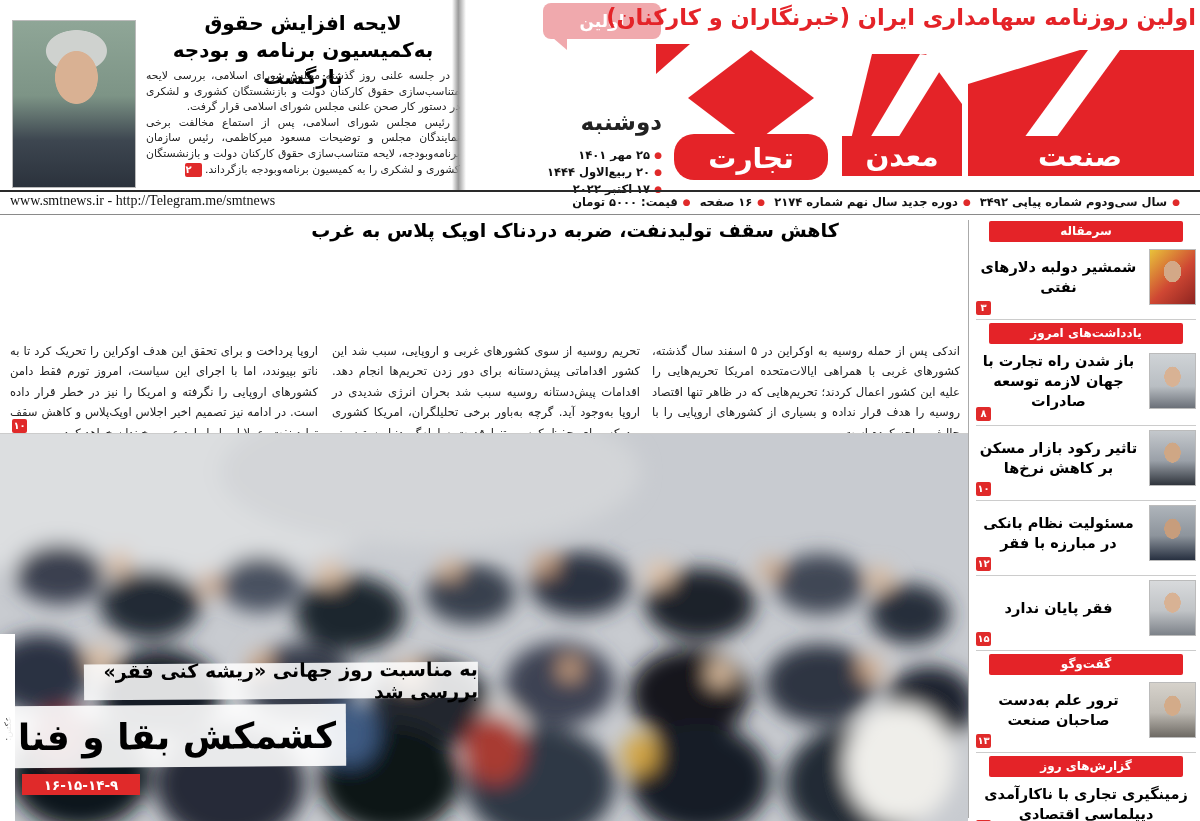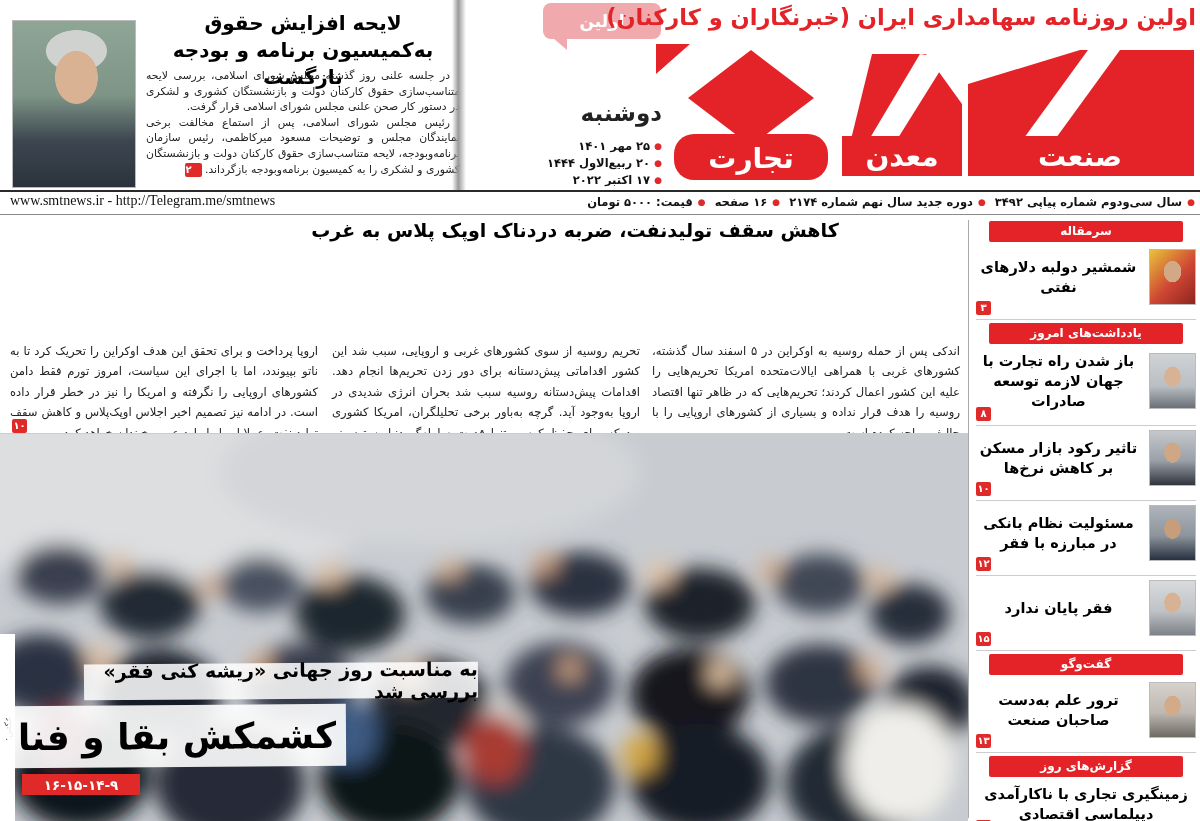--- a/index.html
+++ b/index.html
@@ -24,37 +24,37 @@
   .page-tag{display:inline-block;background:#e02a2a;color:#fff;font-weight:bold;
     font-size:10px;line-height:14px;min-width:15px;text-align:center;
     border-radius:2px;vertical-align:middle;}
   
   .vdiv-top{position:absolute;left:452px;top:0;width:14px;height:190px;
     background:linear-gradient(to left,rgba(0,0,0,0) 0%,#9a9a9a 55%,rgba(0,0,0,0) 100%);}
   .hline-a{position:absolute;left:0;top:190px;width:1200px;height:2px;background:#2a2a2a;}
   .hline-b{position:absolute;left:0;top:214px;width:1200px;height:1px;background:#8a8a8a;}
   
   .dateblock{position:absolute;left:478px;top:92px;width:184px;text-align:right;}
-  .weekday{font-size:23px;font-weight:bold;color:#222;margin:8px 0 12px 0;}
+  .weekday{font-size:23px;font-weight:bold;color:#222;margin:17px 0 12px 0;}
   .dateline{font-size:11.5px;font-weight:bold;color:#111;line-height:17px;}
   .dateline .bullet{color:#e02a2a;font-size:9px;margin-left:4px;vertical-align:1px;}
   
   .jar-bubble{position:absolute;left:543px;top:3px;width:118px;height:36px;
     background:#f0a9ad;border-radius:8px;color:#fff;font-weight:bold;font-size:17px;
     display:flex;align-items:center;justify-content:center;}
   .jar-bubble:after{content:"";position:absolute;left:10px;bottom:-11px;width:0;height:0;
     border-top:12px solid #f0a9ad;border-left:14px solid transparent;}
   
   .tagline{position:absolute;left:660px;top:4px;width:536px;text-align:center;
     color:#e42328;font-weight:bold;font-size:22.5px;white-space:nowrap;}
   .logo-svg{position:absolute;left:656px;top:42px;width:544px;height:148px;}
   
   .info-left{position:absolute;left:10px;top:193px;direction:ltr;text-align:left;
     font-family:"Liberation Serif","DejaVu Serif",serif;font-size:14px;color:#111;}
-  .info-right{position:absolute;right:0;top:195px;font-size:11.5px;font-weight:bold;color:#111;}
+  .info-right{position:absolute;right:15px;top:195px;font-size:11.5px;font-weight:bold;color:#111;}
   .info-right .bullet{color:#e02a2a;font-size:9px;margin:0 5px;vertical-align:1px;}
   
   .lead-kicker{position:absolute;left:180px;top:219px;width:790px;text-align:center;
     font-size:19px;font-weight:bold;color:#000;}
   .lead-headline{position:absolute;left:0;top:244px;width:968px;text-align:center;
     font-size:61px;font-weight:bold;color:#000;letter-spacing:-1px;}
   .lead-col{position:absolute;top:341px;width:308px;height:92px;font-size:11.6px;
     line-height:20.4px;text-align:justify;color:#222;}
   .col-r{left:652px;} .col-m{left:332px;} .col-l{left:10px;}
   .col-l .page-tag{position:absolute;left:2px;bottom:0;}

